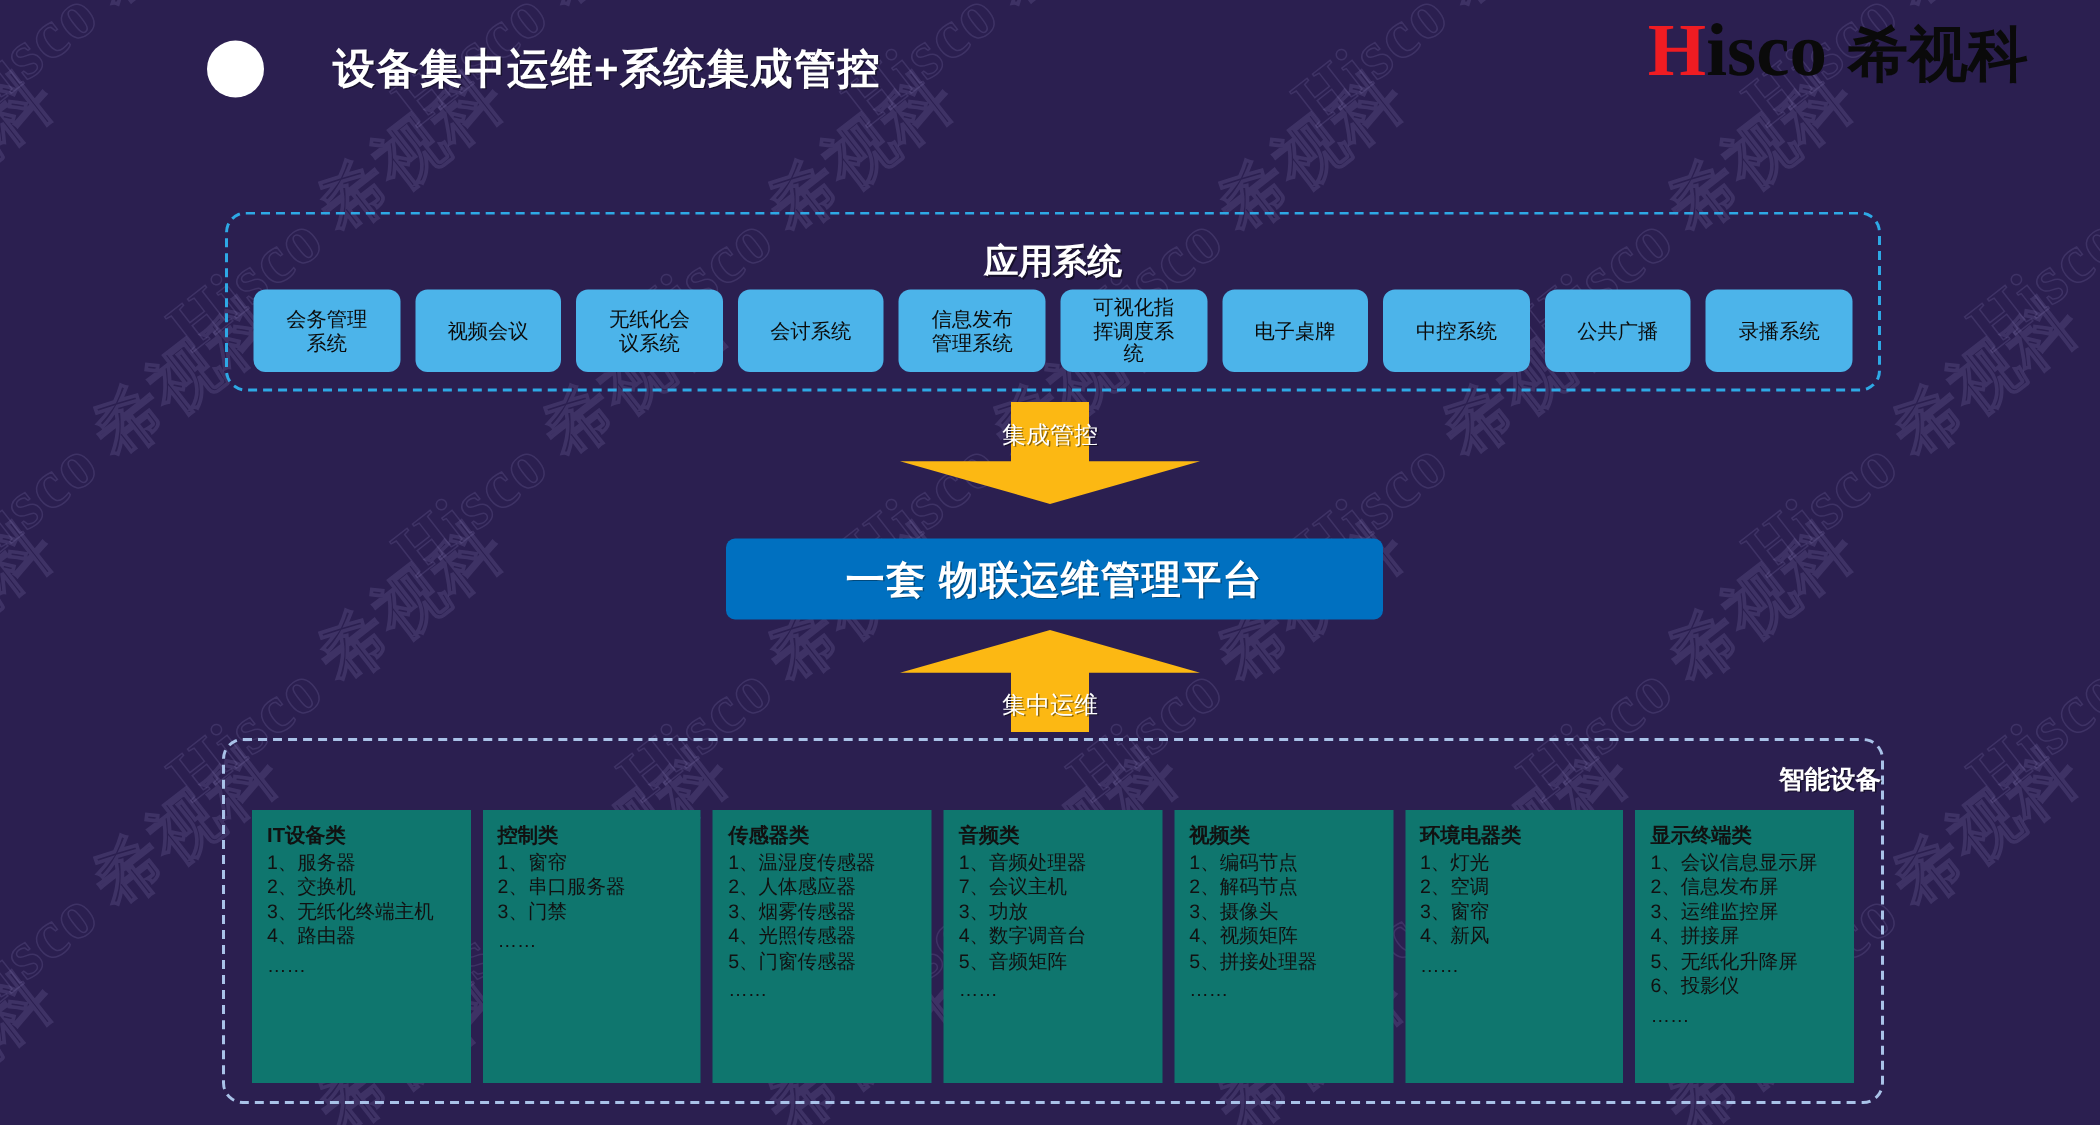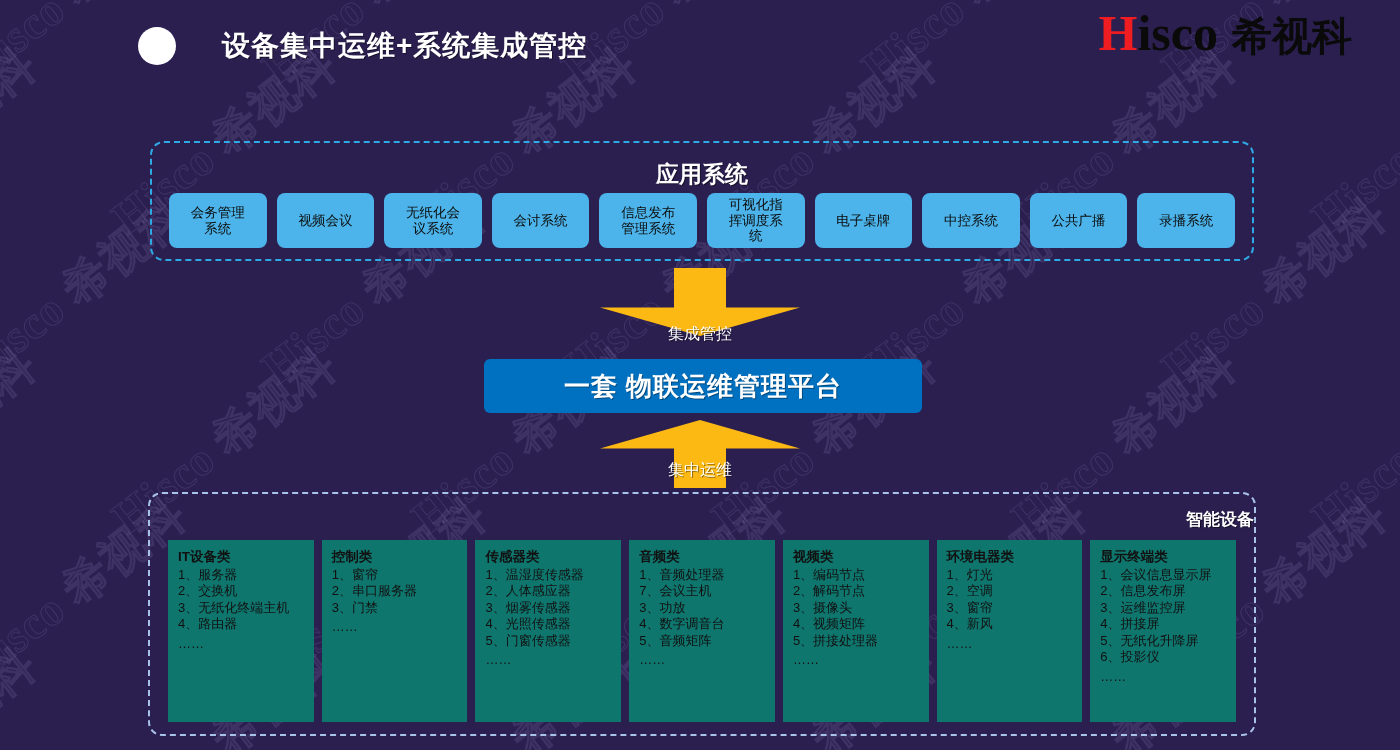--- a/index.html
+++ b/index.html
@@ -99,21 +99,21 @@
     text-align:center;
     font-size:16px;color:#ffffff;font-weight:500;
     text-shadow:1px 1px 0 rgba(0,0,0,.45);
   }
   #arrow-down{left:600px;top:268px;width:200px;height:68px;}
   #arrow-down .shape{
     width:200px;height:68px;
     background:#fcb813;
     clip-path:polygon(37% 0,63% 0,63% 58%,100% 58%,50% 100%,0 58%,37% 58%);
   }
-  #arrow-down .arrow-label{top:12px;margin-top:44px;}
+  #arrow-down .arrow-label{top:12px;}
 
   #arrow-up{left:600px;top:420px;width:200px;height:68px;}
   #arrow-up .shape{
     width:200px;height:68px;
     background:#fcb813;
     clip-path:polygon(50% 0,100% 42%,63% 42%,63% 100%,37% 100%,37% 42%,0 42%);
   }
   #arrow-up .arrow-label{top:40px;}
 
   

